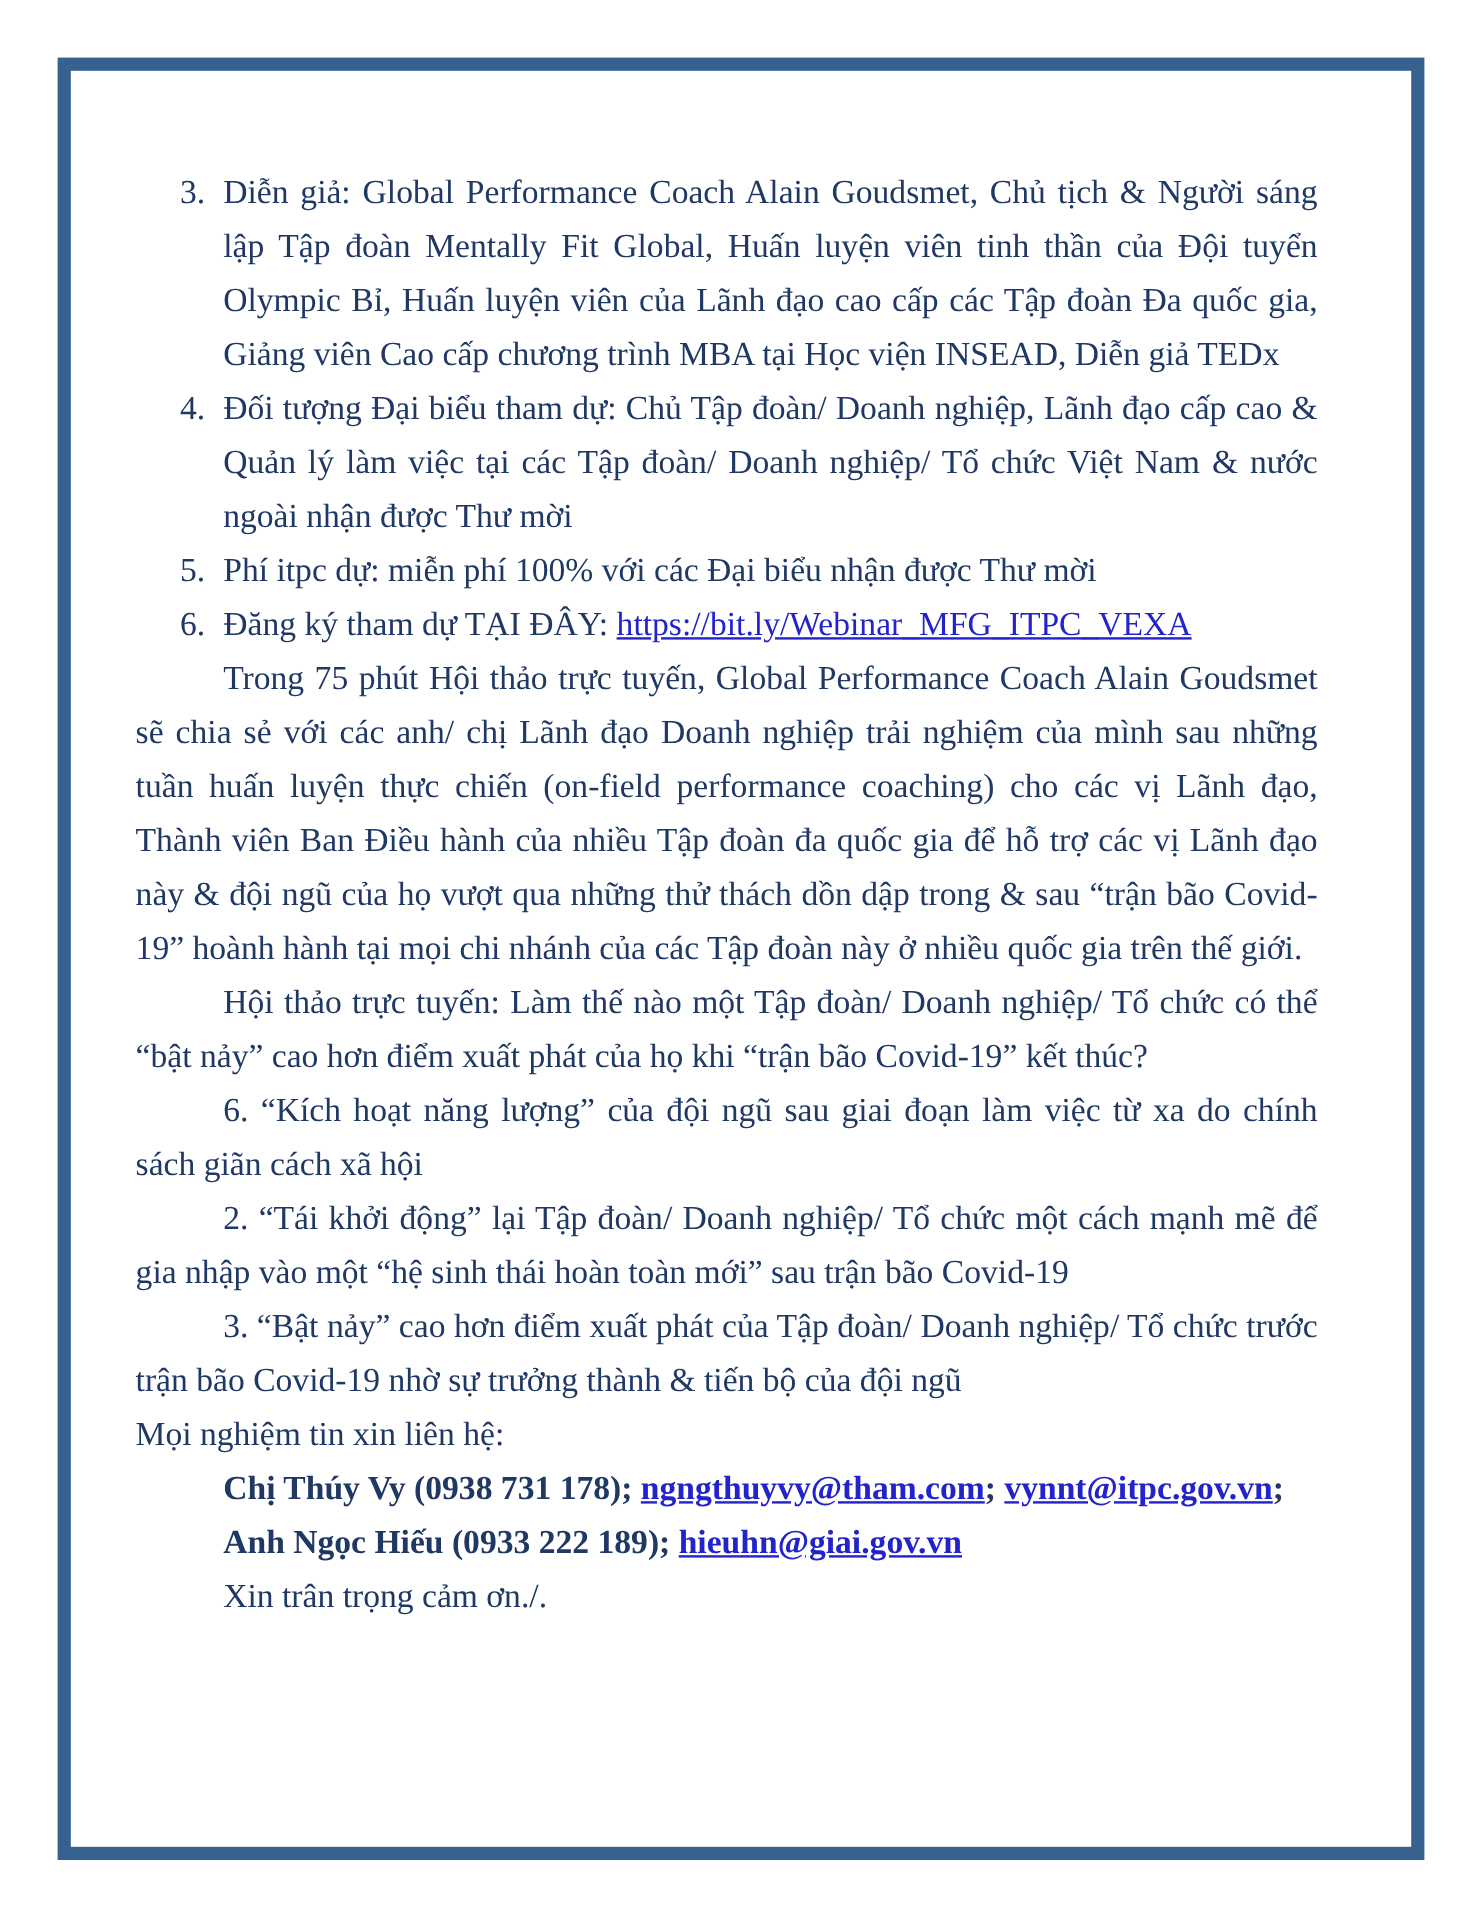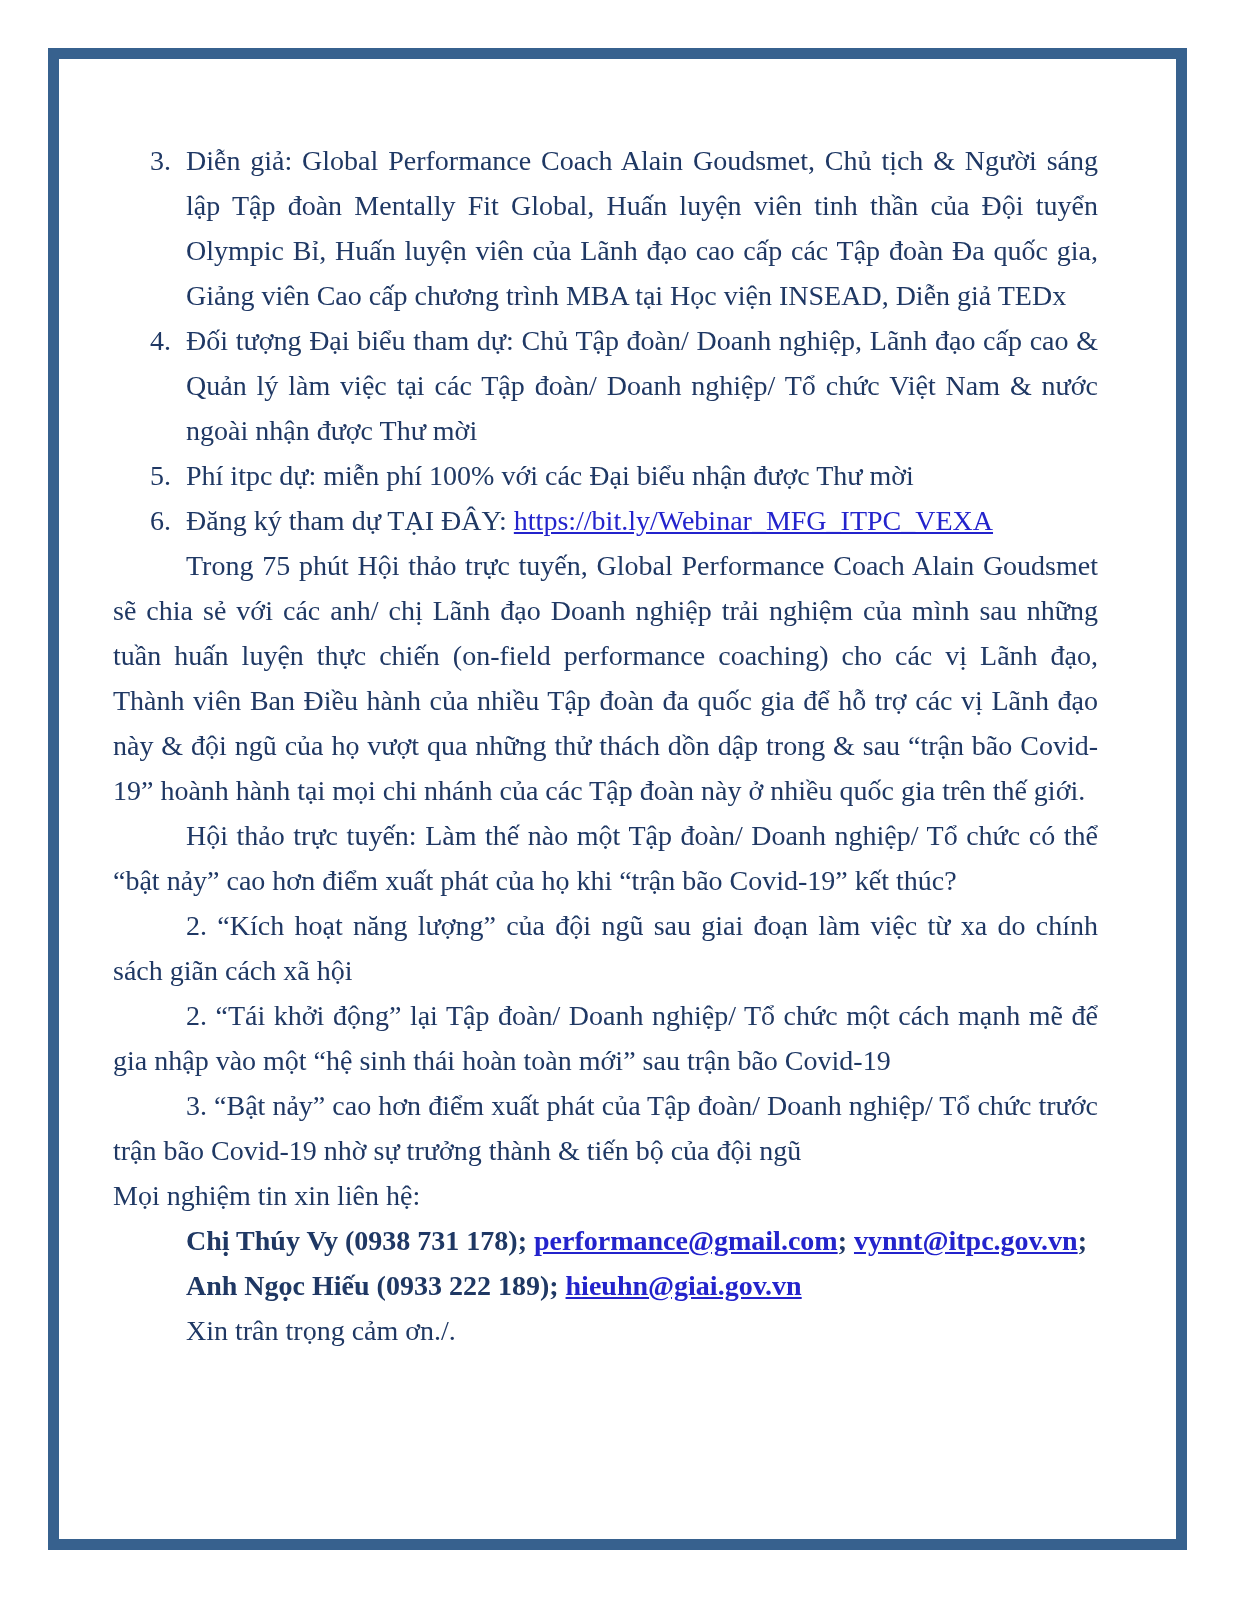--- a/index.html
+++ b/index.html
@@ -51,27 +51,27 @@
   <div class="li"><span class="num">4.</span><span class="b">Đối tượng Đại biểu tham dự</span><span>: </span><span>Chủ Tập đoàn/ Doanh nghiệp, Lãnh đạo cấp cao &amp; Quản lý làm việc tại các Tập đoàn/ Doanh nghiệp/ Tổ chức Việt Nam &amp; nước ngoài nhận được Thư mời</span></div>
 
   <div class="li"><span class="num">5.</span><span class="b">Phí itpc dự:</span><span> </span><span>miễn phí 100% với các Đại biểu nhận được Thư mời</span></div>
 
   <div class="li"><span class="num">6.</span><span class="b">Đăng ký tham dự TẠI ĐÂY</span><span>: </span><a class="link">https://bit.ly/Webinar_MFG_ITPC_VEXA</a></div>
 
   <p class="indent">Trong 75 phút Hội thảo trực tuyến, Global Performance Coach Alain Goudsmet sẽ chia sẻ với các anh/ chị Lãnh đạo Doanh nghiệp trải nghiệm của mình sau những tuần huấn luyện thực chiến (on-field performance coaching) cho các vị Lãnh đạo, Thành viên Ban Điều hành của nhiều Tập đoàn đa quốc gia để hỗ trợ các vị Lãnh đạo này &amp; đội ngũ của họ vượt qua những thử thách dồn dập trong &amp; sau “trận bão Covid-19” hoành hành tại mọi chi nhánh của các Tập đoàn này ở nhiều quốc gia trên thế giới.</p>
 
   <p class="indent">Hội thảo trực tuyến: Làm thế nào một Tập đoàn/ Doanh nghiệp/ Tổ chức có thể “bật nảy” cao hơn điểm xuất phát của họ khi “trận bão Covid-19” kết thúc?</p>
 
-  <p class="indent">2. “Kích hoạt năng lượng” của đội ngũ sau giai đoạn làm việc từ xa do chính sách giãn cách xã hội</p>
+  <p class="indent">6. “Kích hoạt năng lượng” của đội ngũ sau giai đoạn làm việc từ xa do chính sách giãn cách xã hội</p>
 
   <p class="indent">2. “Tái khởi động” lại Tập đoàn/ Doanh nghiệp/ Tổ chức một cách mạnh mẽ để gia nhập vào một “hệ sinh thái hoàn toàn mới” sau trận bão Covid-19</p>
 
   <p class="indent">3. “Bật nảy” cao hơn điểm xuất phát của Tập đoàn/ Doanh nghiệp/ Tổ chức trước trận bão Covid-19 nhờ sự trưởng thành &amp; tiến bộ của đội ngũ</p>
 
   <p>Mọi nghiệm tin xin liên hệ:</p>
 
-  <p class="contact"><span>Chị Thúy Vy (0938 731 178); </span><a class="link">performance@gmail.com</a><span>; </span><a class="link">vynnt@itpc.gov.vn</a><span>;</span></p>
+  <p class="contact"><span>Chị Thúy Vy (0938 731 178); </span><a class="link">ngngthuyvy@tham.com</a><span>; </span><a class="link">vynnt@itpc.gov.vn</a><span>;</span></p>
 
   <p class="contact"><span>Anh Ngọc Hiếu (0933 222 189); </span><a class="link">hieuhn@giai.gov.vn</a></p>
 
   <p class="closing">Xin trân trọng cảm ơn./.</p>
 
 </div>
 
 </body></html>

